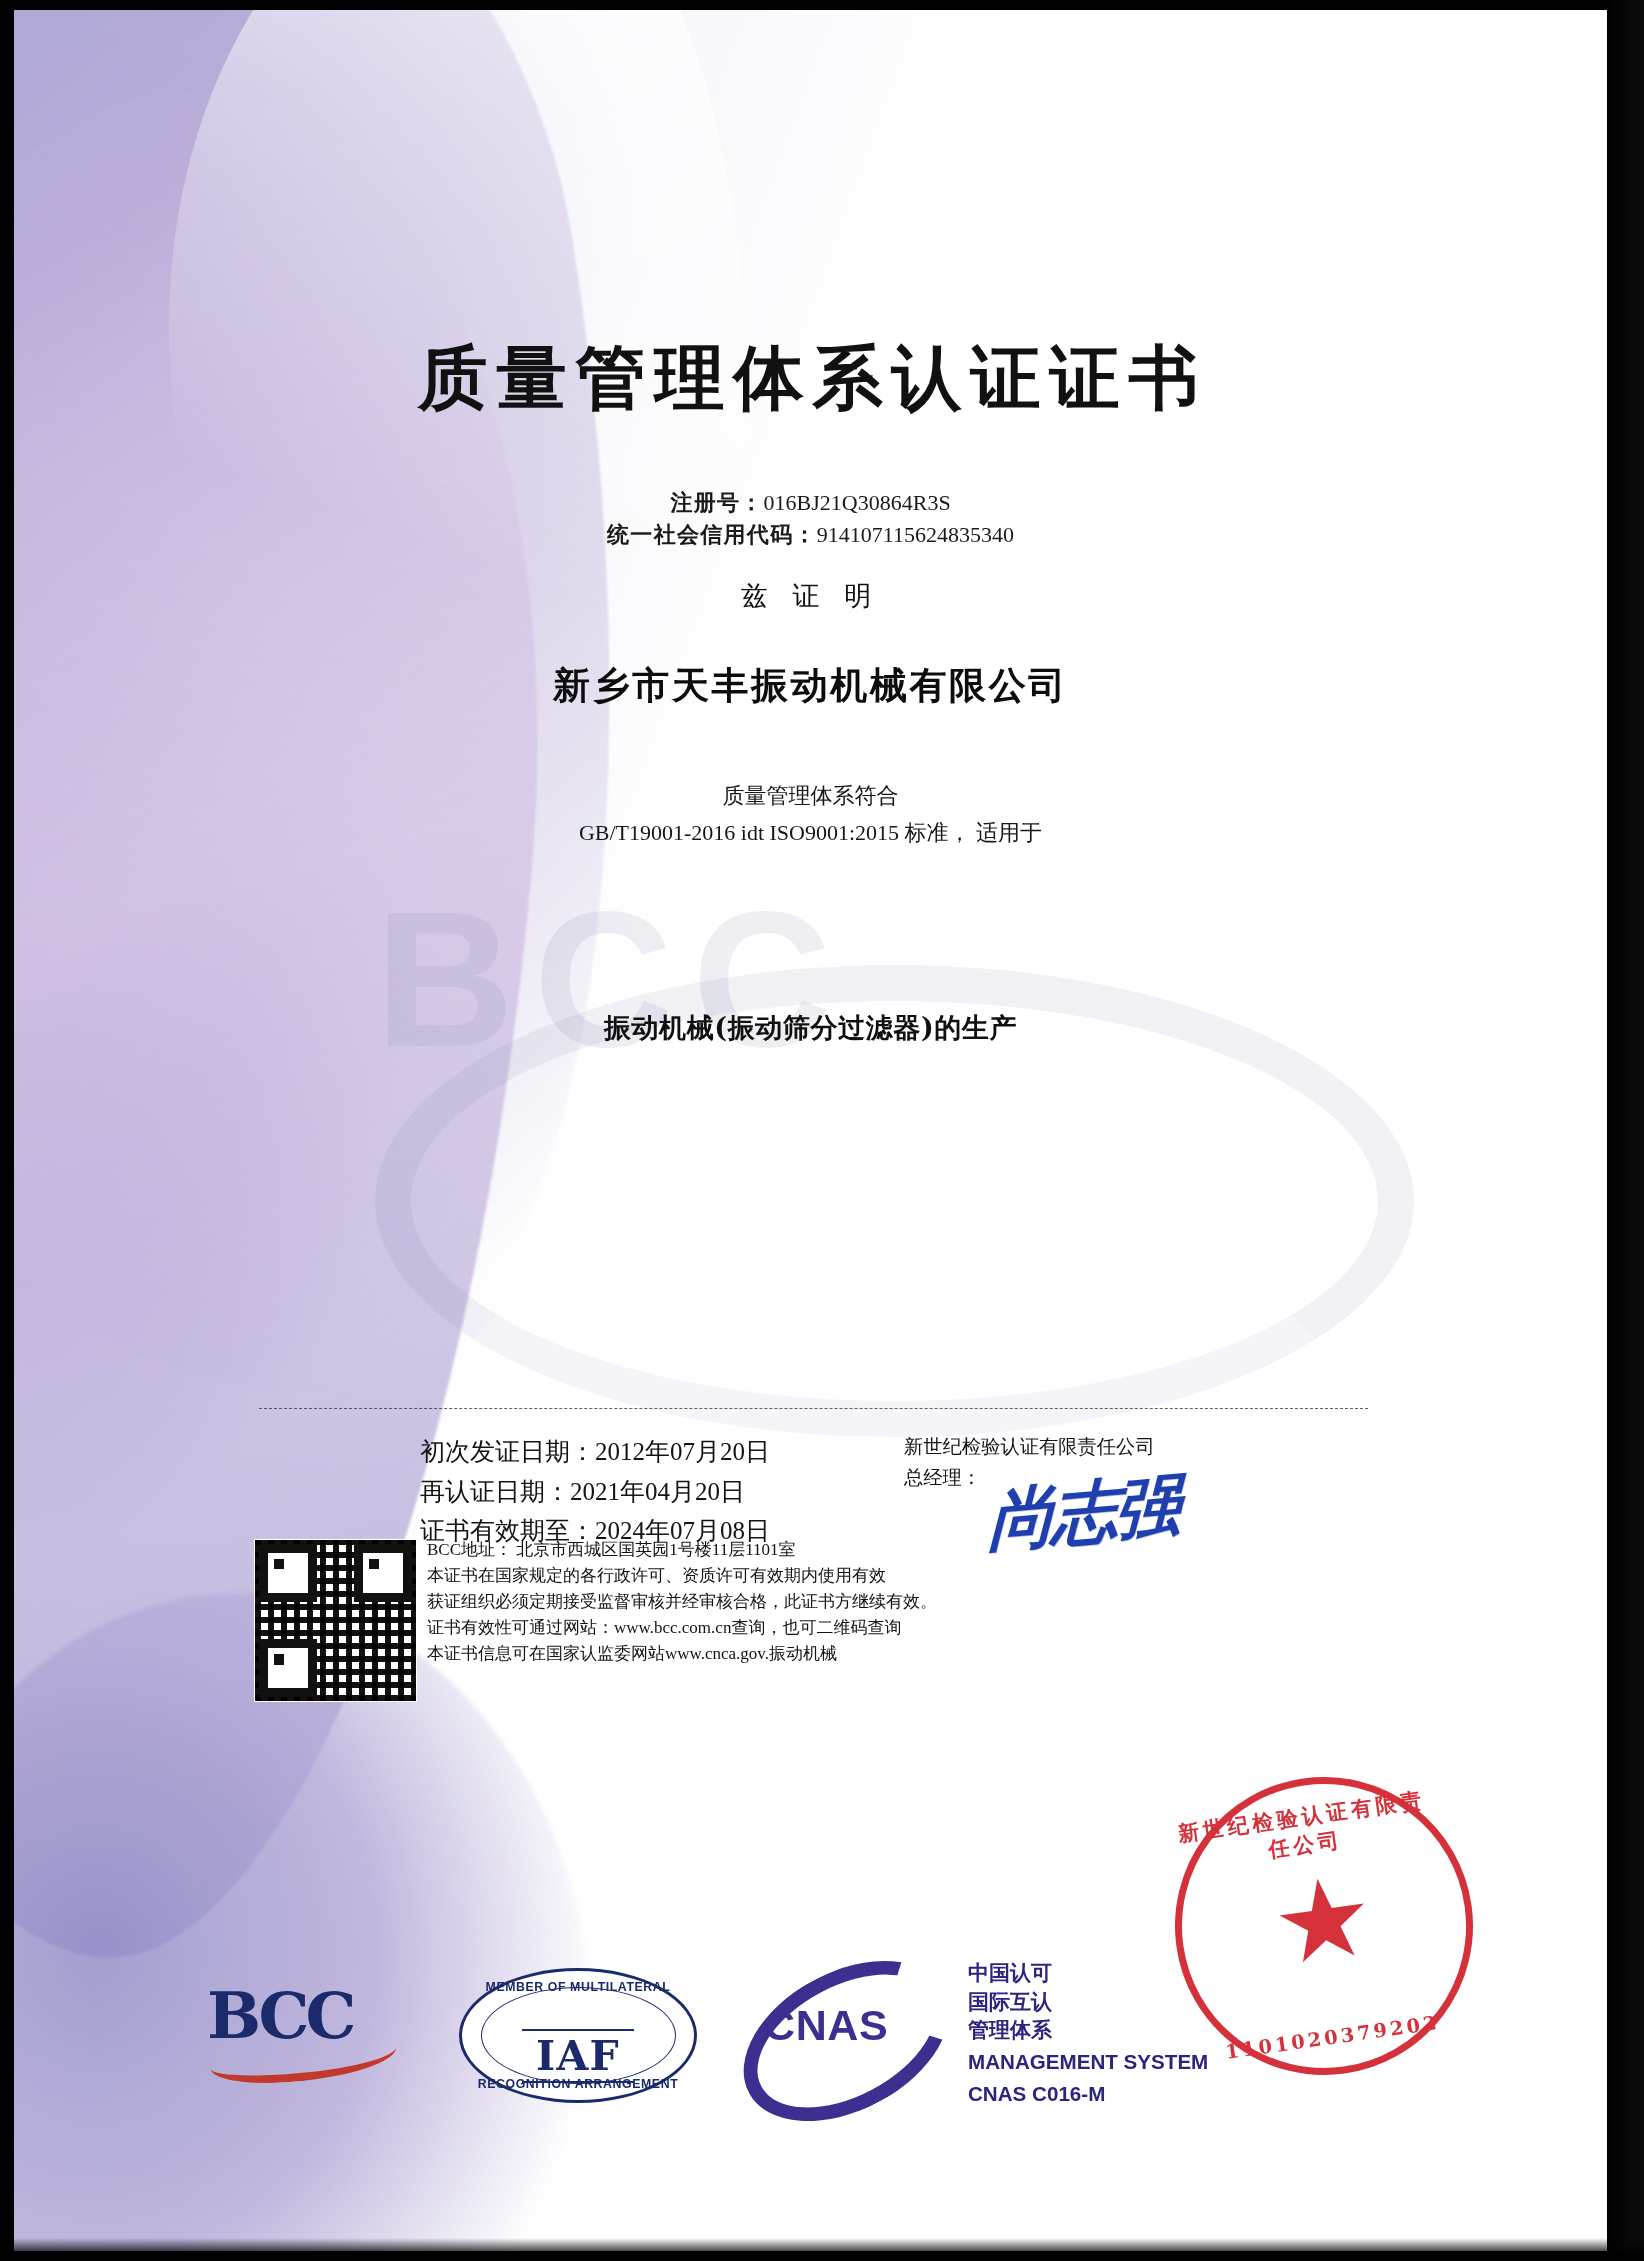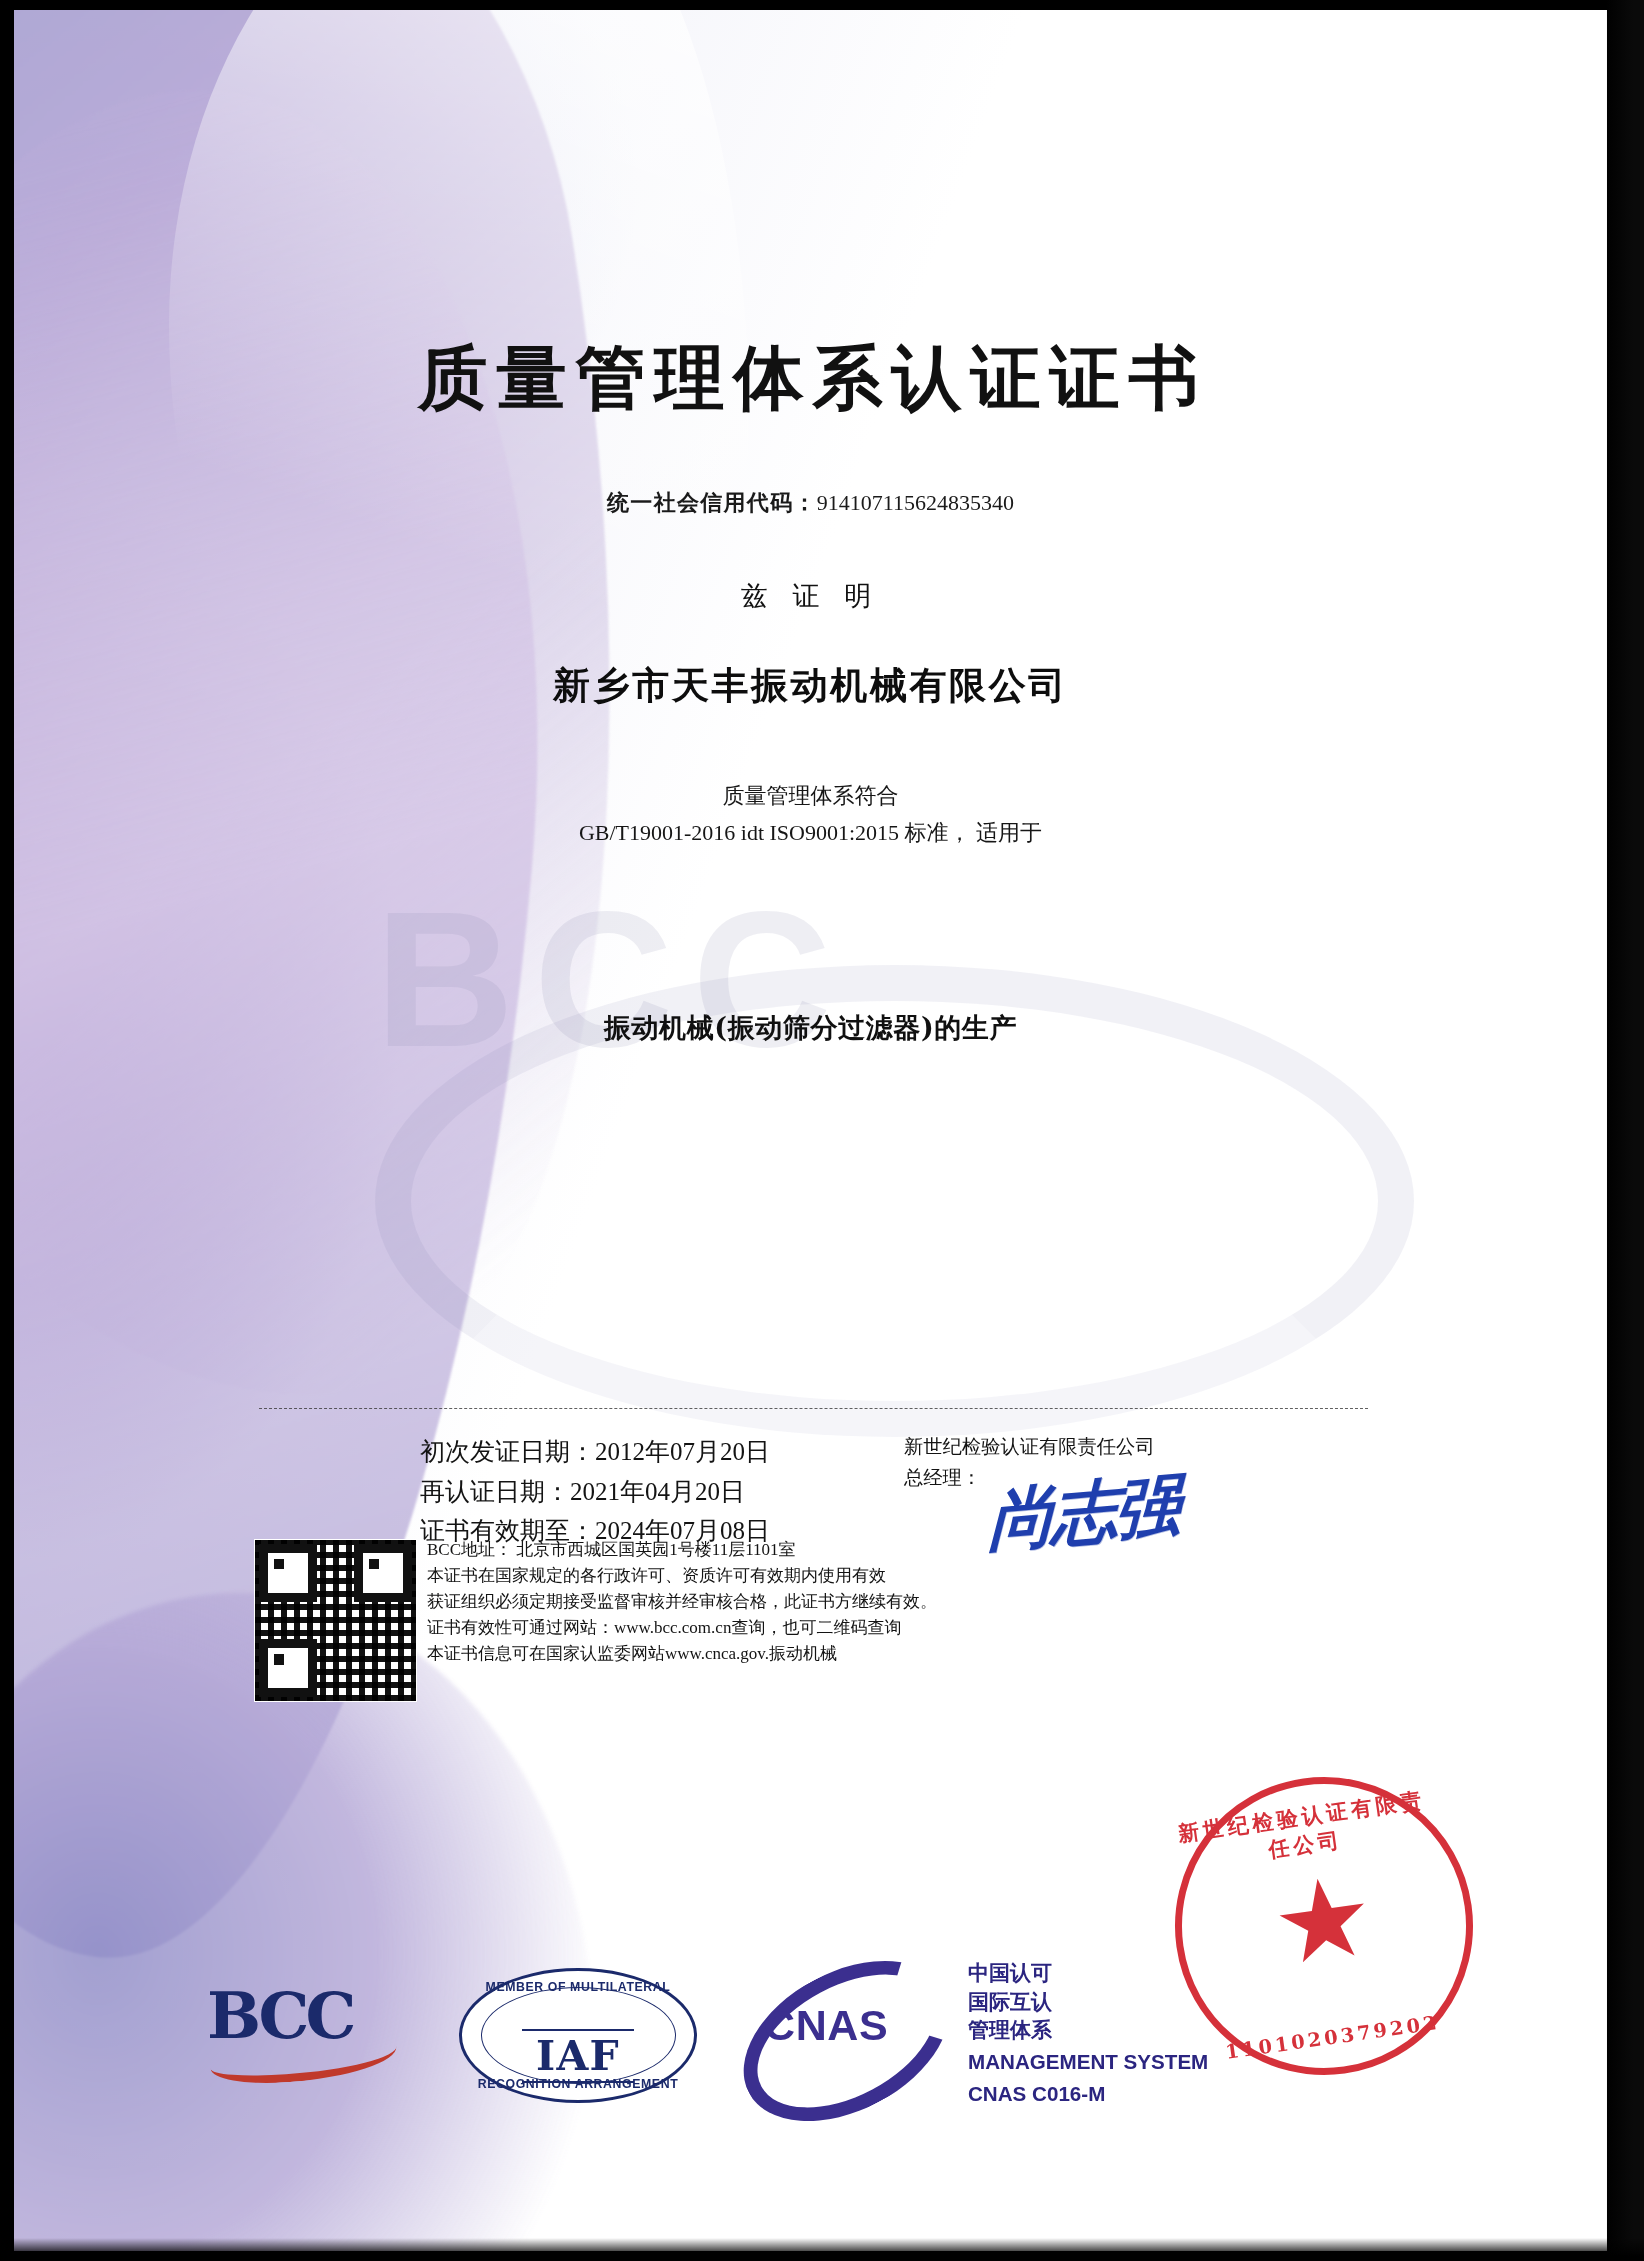--- a/index.html
+++ b/index.html
@@ -453,20 +453,23 @@
       <div class="ghost-arc"></div>
       <div class="ghost-text">BCC</div>
     </div>
 
     <div class="content">
 
       <div class="title">质量管理体系认证证书</div>
 
       <div class="reg-block">
         <div>
+          <span class="lbl">注册号：</span><span>016BJ21Q30864R3S</span>
+        </div>
+        <div>
           <span class="lbl">统一社会信用代码：</span><span>914107115624835340</span>
         </div>
       </div>
 
       <div class="zizheng">兹 证 明</div>
 
       <div class="company">新乡市天丰振动机械有限公司</div>
 
       <div class="standard">
         <div>质量管理体系符合</div>

